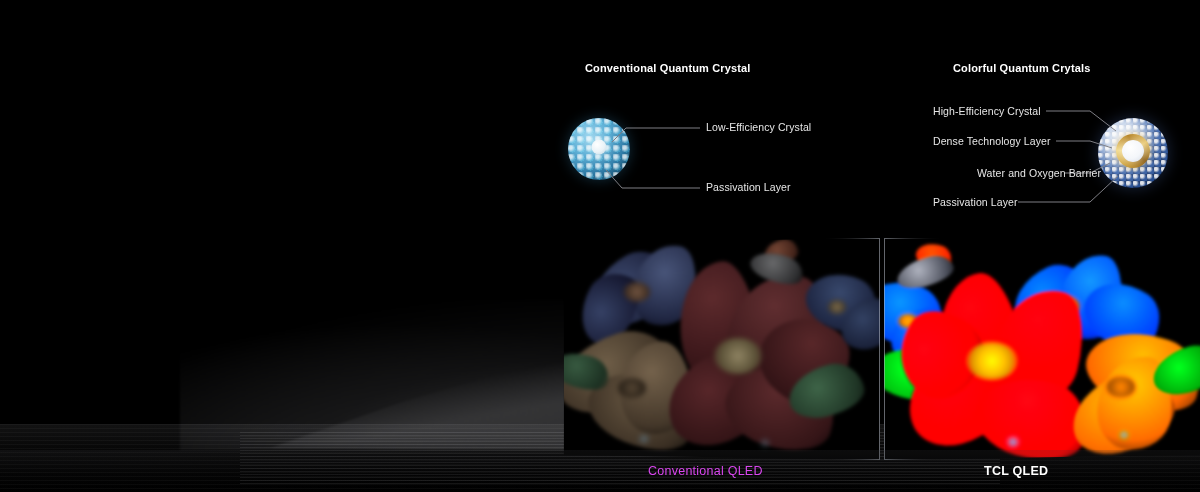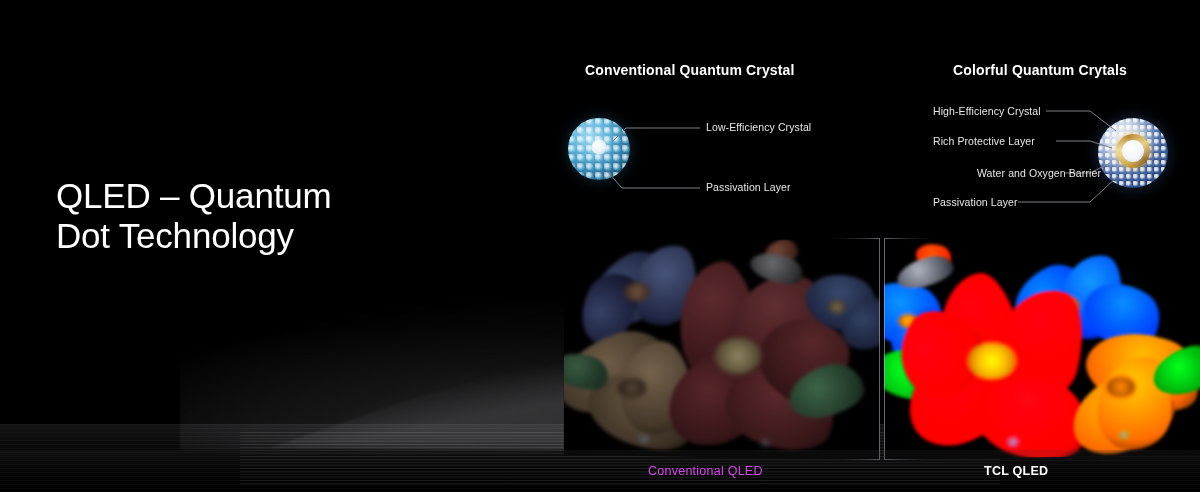--- a/index.html
+++ b/index.html
@@ -51,21 +51,21 @@
     letter-spacing:-.2px; color:#fff; white-space:pre-line;
   }
   .subline {
     margin-top:52px; font-size:19px; line-height:26px;
     font-weight:400; color:#eeeeee; letter-spacing:.05px;
   }
 
   
   .diagram { position:absolute; }
   .diagram-title {
-    position:absolute; font-size:14px; font-weight:700;
+    position:absolute; font-size:11px; font-weight:700;
     color:#ffffff; letter-spacing:.15px; white-space:nowrap;
   }
   .crystal-label {
     position:absolute; font-size:10.5px; font-weight:400;
     color:#e6e6e6; letter-spacing:.1px; white-space:nowrap;
   }
   svg.leaders { position:absolute; overflow:visible; }
 
   
   .sphere { position:absolute; border-radius:50%; }
@@ -159,22 +159,20 @@
 </head>
 <body>
 
 <div class="scene">
   <div class="mountain"></div>
   <div class="water"></div>
   <div class="water-hi"></div>
 </div>
 
 <div class="copy">
-  <div class="headline">QLED – Quantum
-Dot Technology</div>
 </div>
 
 <div class="diagram">
 
   <div class="diagram-title" style="left:585px; top:62px;">Conventional Quantum Crystal</div>
 
   <div class="sphere sphere-conv">
     <div class="beads"></div>
     <div class="core"></div>
   </div>
@@ -199,21 +197,21 @@
   </div>
 
   <svg class="leaders" style="left:0; top:0; width:1200px; height:492px;">
     <polyline points="1046,111 1090,111 1116,131" fill="none" stroke="#7e7e84" stroke-width="1"></polyline>
     <polyline points="1056,141 1090,141 1112,148" fill="none" stroke="#7e7e84" stroke-width="1"></polyline>
     <polyline points="1064,173 1090,173 1110,163" fill="none" stroke="#7e7e84" stroke-width="1"></polyline>
     <polyline points="1018,202 1090,202 1118,176" fill="none" stroke="#7e7e84" stroke-width="1"></polyline>
   </svg>
 
   <div class="crystal-label" style="left:933px; top:105px;">High-Efficiency Crystal</div>
-  <div class="crystal-label" style="left:933px; top:135px;">Rich Protective Layer</div>
+  <div class="crystal-label" style="left:933px; top:135px;">Dense Technology Layer</div>
   <div class="crystal-label" style="left:938px; top:167px;margin-left:39px;">Water and Oxygen Barrier</div>
   <div class="crystal-label" style="left:933px; top:196px;">Passivation Layer</div>
 </div>
 
 <div class="tv tv-left">
   <div class="tv-screen">
     <div class="dull" style="position:absolute; inset:0;">
 
       <div class="petal" style="left:28px; top:18px; width:86px; height:64px; background:radial-gradient(circle at 40% 40%, #3b63d8, #1d2f86 70%, #0b1240 100%); transform:rotate(-28deg);"></div>
       <div class="petal" style="left:72px; top:6px;  width:62px; height:82px; background:radial-gradient(circle at 45% 35%, #4a72e6, #1f348f 72%, #0a1140 100%); transform:rotate(12deg);"></div>

